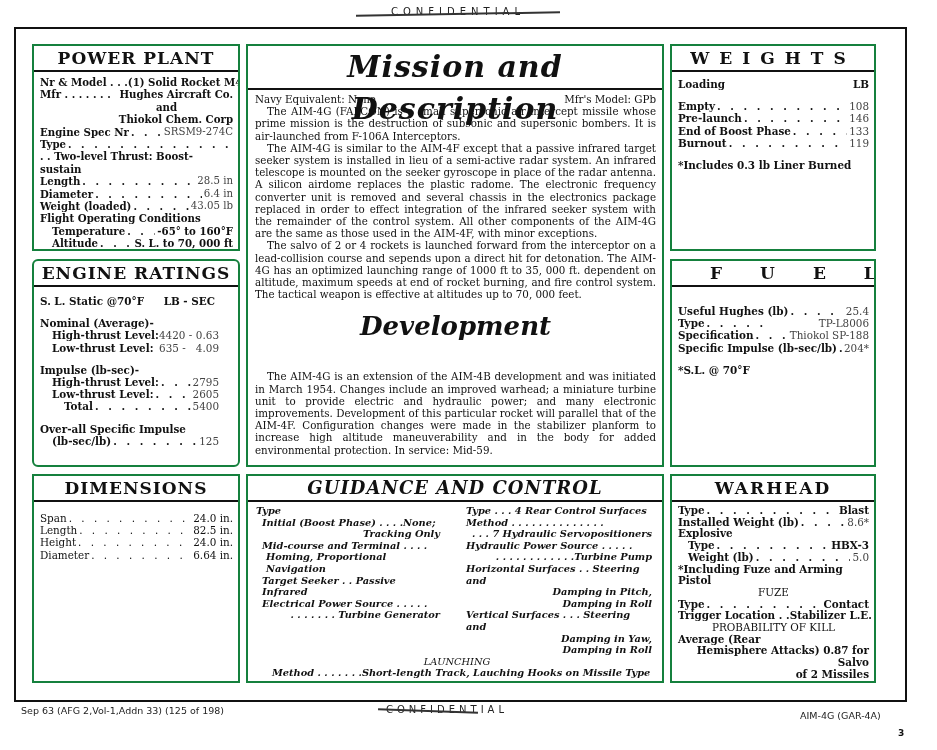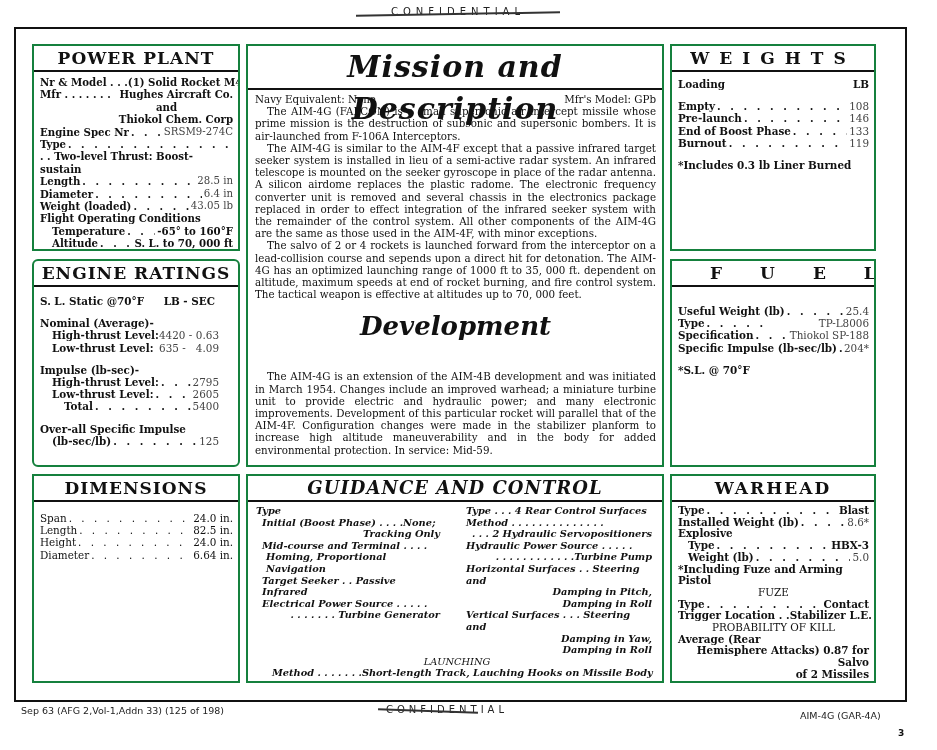--- a/index.html
+++ b/index.html
@@ -204,36 +204,36 @@
         <div style="padding-left:6px;">Mid-course and Terminal . . . .</div>
         <div style="padding-left:10px;">Homing, Proportional Navigation</div>
         <div style="padding-left:6px;">Target Seeker . . Passive Infrared</div>
         <div style="padding-left:6px;">Electrical Power Source . . . . .</div>
         <div class="right">. . . . . . . Turbine Generator</div>
       </div>
       <div style="width:26px;"></div>
       <div style="width:186px;">
         <div>Type . . . 4 Rear Control Surfaces</div>
         <div>Method . . . . . . . . . . . . . .</div>
-        <div class="right">. . . 2 Hydraulic Servopositioners</div>
+        <div class="right">. . . 7 Hydraulic Servopositioners</div>
         <div>Hydraulic Power Source . . . . .</div>
         <div class="right">. . . . . . . . . . . .Turbine Pump</div>
         <div>Horizontal Surfaces . . Steering and</div>
         <div class="right">Damping in Pitch,</div>
         <div class="right">Damping in Roll</div>
         <div>Vertical Surfaces . . . Steering and</div>
         <div class="right">Damping in Yaw,</div>
         <div class="right">Damping in Roll</div>
       </div>
     </div>
     <div class="center" style="font-weight:normal;">LAUNCHING</div>
     <div class="row" style="padding-right:16px;margin-left:16px;">
         <span>Method . . . . . . .</span>
         <span style="width:6px;"></span>
-        <span>Short-length Track, Lauching Hooks on Missile Body</span>
+        <span>Short-length Track, Lauching Hooks on Missile Type</span>
       </div>
     <div class="row" style="padding-right:16px;">
         <span>Launcher Location</span>
         <span class="dots"></span>
         <span>Fuselage Bay</span>
       </div>
 
   </div>
 </div>
 
@@ -268,21 +268,21 @@
       </div>
     <div class="gap"></div>
     <div>*Includes 0.3 lb Liner Burned</div>
   </div>
 </div>
 
 <div class="box" style="left:670px;top:259px;width:206px;height:208px;">
   <div class="box-head" style="font-size:17px;height:24px;line-height:24px;letter-spacing:38px;padding-left:38px;">FUEL</div>
   <div class="box-body" style="padding-top:18px;">
     <div class="row">
-        <span>Useful Weight (lb)</span>
+        <span>Useful Hughes (lb)</span>
         <span class="dots"></span>
         <span class="light">25.4</span>
       </div>
     <div class="row">
         <span>Type</span>
         <span class="dots" style="max-width:60px;"></span>
         <span style="flex:1"></span>
         <span class="light">TP-L8006</span>
       </div>
     <div class="row">

